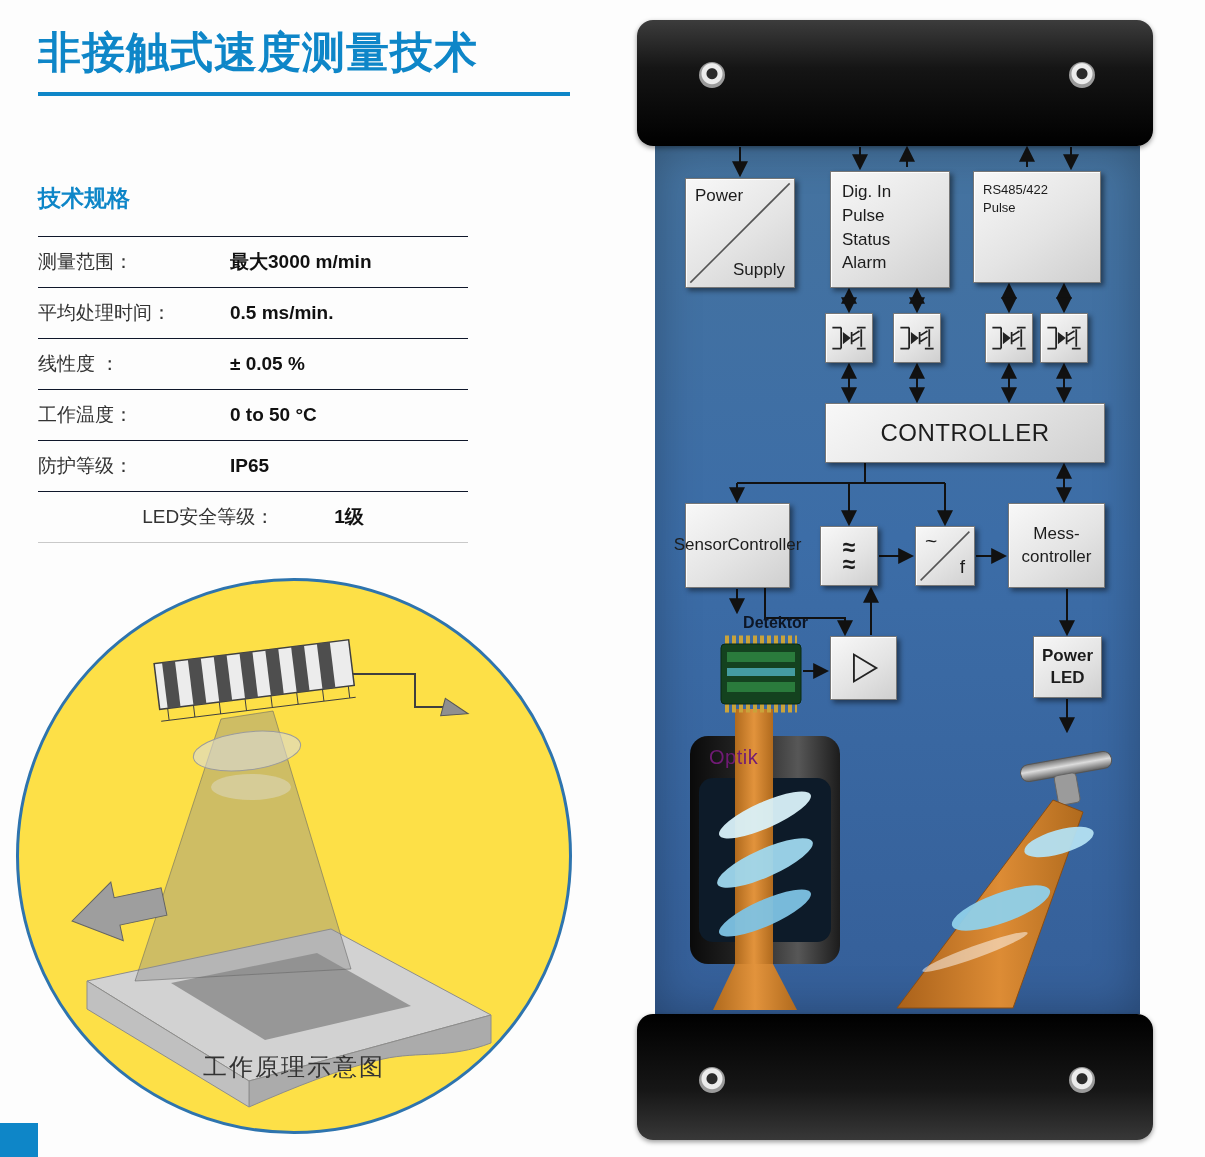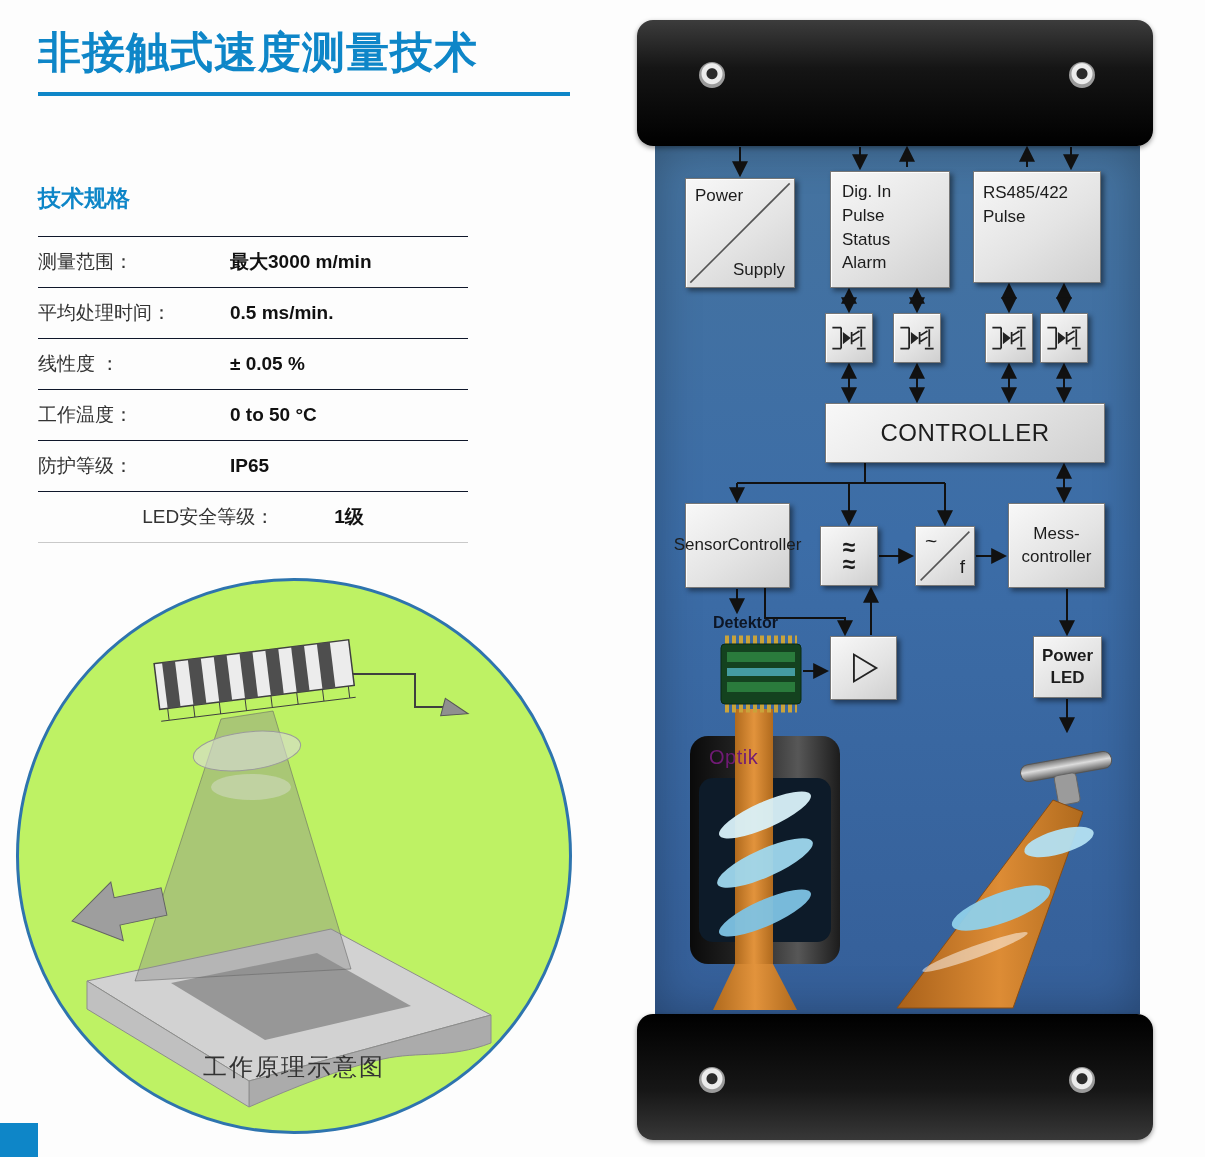--- a/index.html
+++ b/index.html
@@ -30,21 +30,21 @@
   .spec-row {
     display:flex; align-items:center; padding:12px 0;
     border-top:1px solid #0f172a; font-size:19px;
   }
   .spec-row:last-child { border-bottom:1px solid #c9c9c9;justify-content:center; }
   .spec-label { width:192px; color:#333; }
   .spec-value { color:#111; font-weight:bold; }
 
   .principle-circle {
     position:absolute; left:16px; top:578px; width:556px; height:556px;
-    border:3px solid #2e74ae; border-radius:50%; background:#bef264; overflow:hidden;
+    border:3px solid #2e74ae; border-radius:50%; background:#fde047; overflow:hidden;
   }
   .principle-svg { position:absolute; left:0; top:0; }
   .principle-caption {
     position:absolute; left:0; top:470px; width:100%;
     text-align:center; font-size:24px; color:#333; letter-spacing:2px;
   }
 
   .corner-accent {
     position:absolute; left:0; bottom:0; width:38px; height:34px;
     background:#0e86c8;
@@ -79,36 +79,36 @@
     border:1px solid #777;
     box-shadow:3px 3px 5px rgba(0,0,0,.45), inset 1px 1px 0 rgba(255,255,255,.95);
     color:#1c1c1c;
   }
   .dbox .diag { position:absolute; left:0; top:0; width:100%; height:100%; }
   .corner-tl { position:absolute; top:7px; left:9px; font-size:17px; }
   .corner-br { position:absolute; bottom:7px; right:9px; font-size:17px; }
 
   .power-box   { left:50px;  top:158px; width:110px; height:110px; }
   .digin-box   { left:195px; top:151px; width:120px; height:117px; padding:8px 0 0 11px; font-size:17px; line-height:1.4; }
-  .rs485-box   { left:338px; top:151px; width:128px; height:112px; padding:9px 0 0 9px;  font-size:17px; line-height:1.4; }
+  .rs485-box   { left:338px; top:151px; width:128px; height:112px; padding:9px 0 0 9px;  font-size:13px; line-height:1.4; }
   .opto-box    { width:48px; height:50px; top:293px; display:flex; align-items:center; justify-content:center; }
   .opto-1 { left:190px; } .opto-2 { left:258px; } .opto-3 { left:350px; } .opto-4 { left:405px; }
   .controller-box { left:190px; top:383px; width:280px; height:60px; display:flex; align-items:center; justify-content:center; font-size:24px; letter-spacing:.5px; }
   .sensor-box  { left:50px;  top:483px; width:105px; height:85px; display:flex; flex-direction:row; align-items:center; justify-content:center; font-size:17px; line-height:1.35; }
   .filter-box  { left:185px; top:506px; width:58px; height:60px; display:flex; flex-direction:column; align-items:center; justify-content:center; font-size:23px; font-weight:bold; line-height:.75; }
   .conv-box    { left:280px; top:506px; width:60px; height:60px; }
   .conv-box .corner-tl { font-size:21px; top:2px; }
   .conv-box .corner-br { font-size:19px; }
   .mess-box    { left:373px; top:483px; width:97px; height:85px; display:flex; flex-direction:column; align-items:center; justify-content:center; font-size:17px; line-height:1.35; }
   .amp-box     { left:195px; top:616px; width:67px; height:64px; display:flex; align-items:center; justify-content:center; }
   .powerled-box{ left:398px; top:616px; width:69px; height:62px; display:flex; flex-direction:column; align-items:center; justify-content:center; font-size:17px; font-weight:bold; line-height:1.3; }
 
   .detektor-label {
     position:absolute; left:78px; top:594px; width:95px; z-index:3;
-    text-align:left; font-size:16px; font-weight:bold; color:#0d1626;
+    text-align:right; font-size:16px; font-weight:bold; color:#0d1626;
   }
   .optik-label {
     position:absolute; left:74px; top:726px; z-index:3;
     font-size:20px; color:#701a75; letter-spacing:.5px;
   }
 </style>
 </head>
 <body>
 
 <div class="page">

